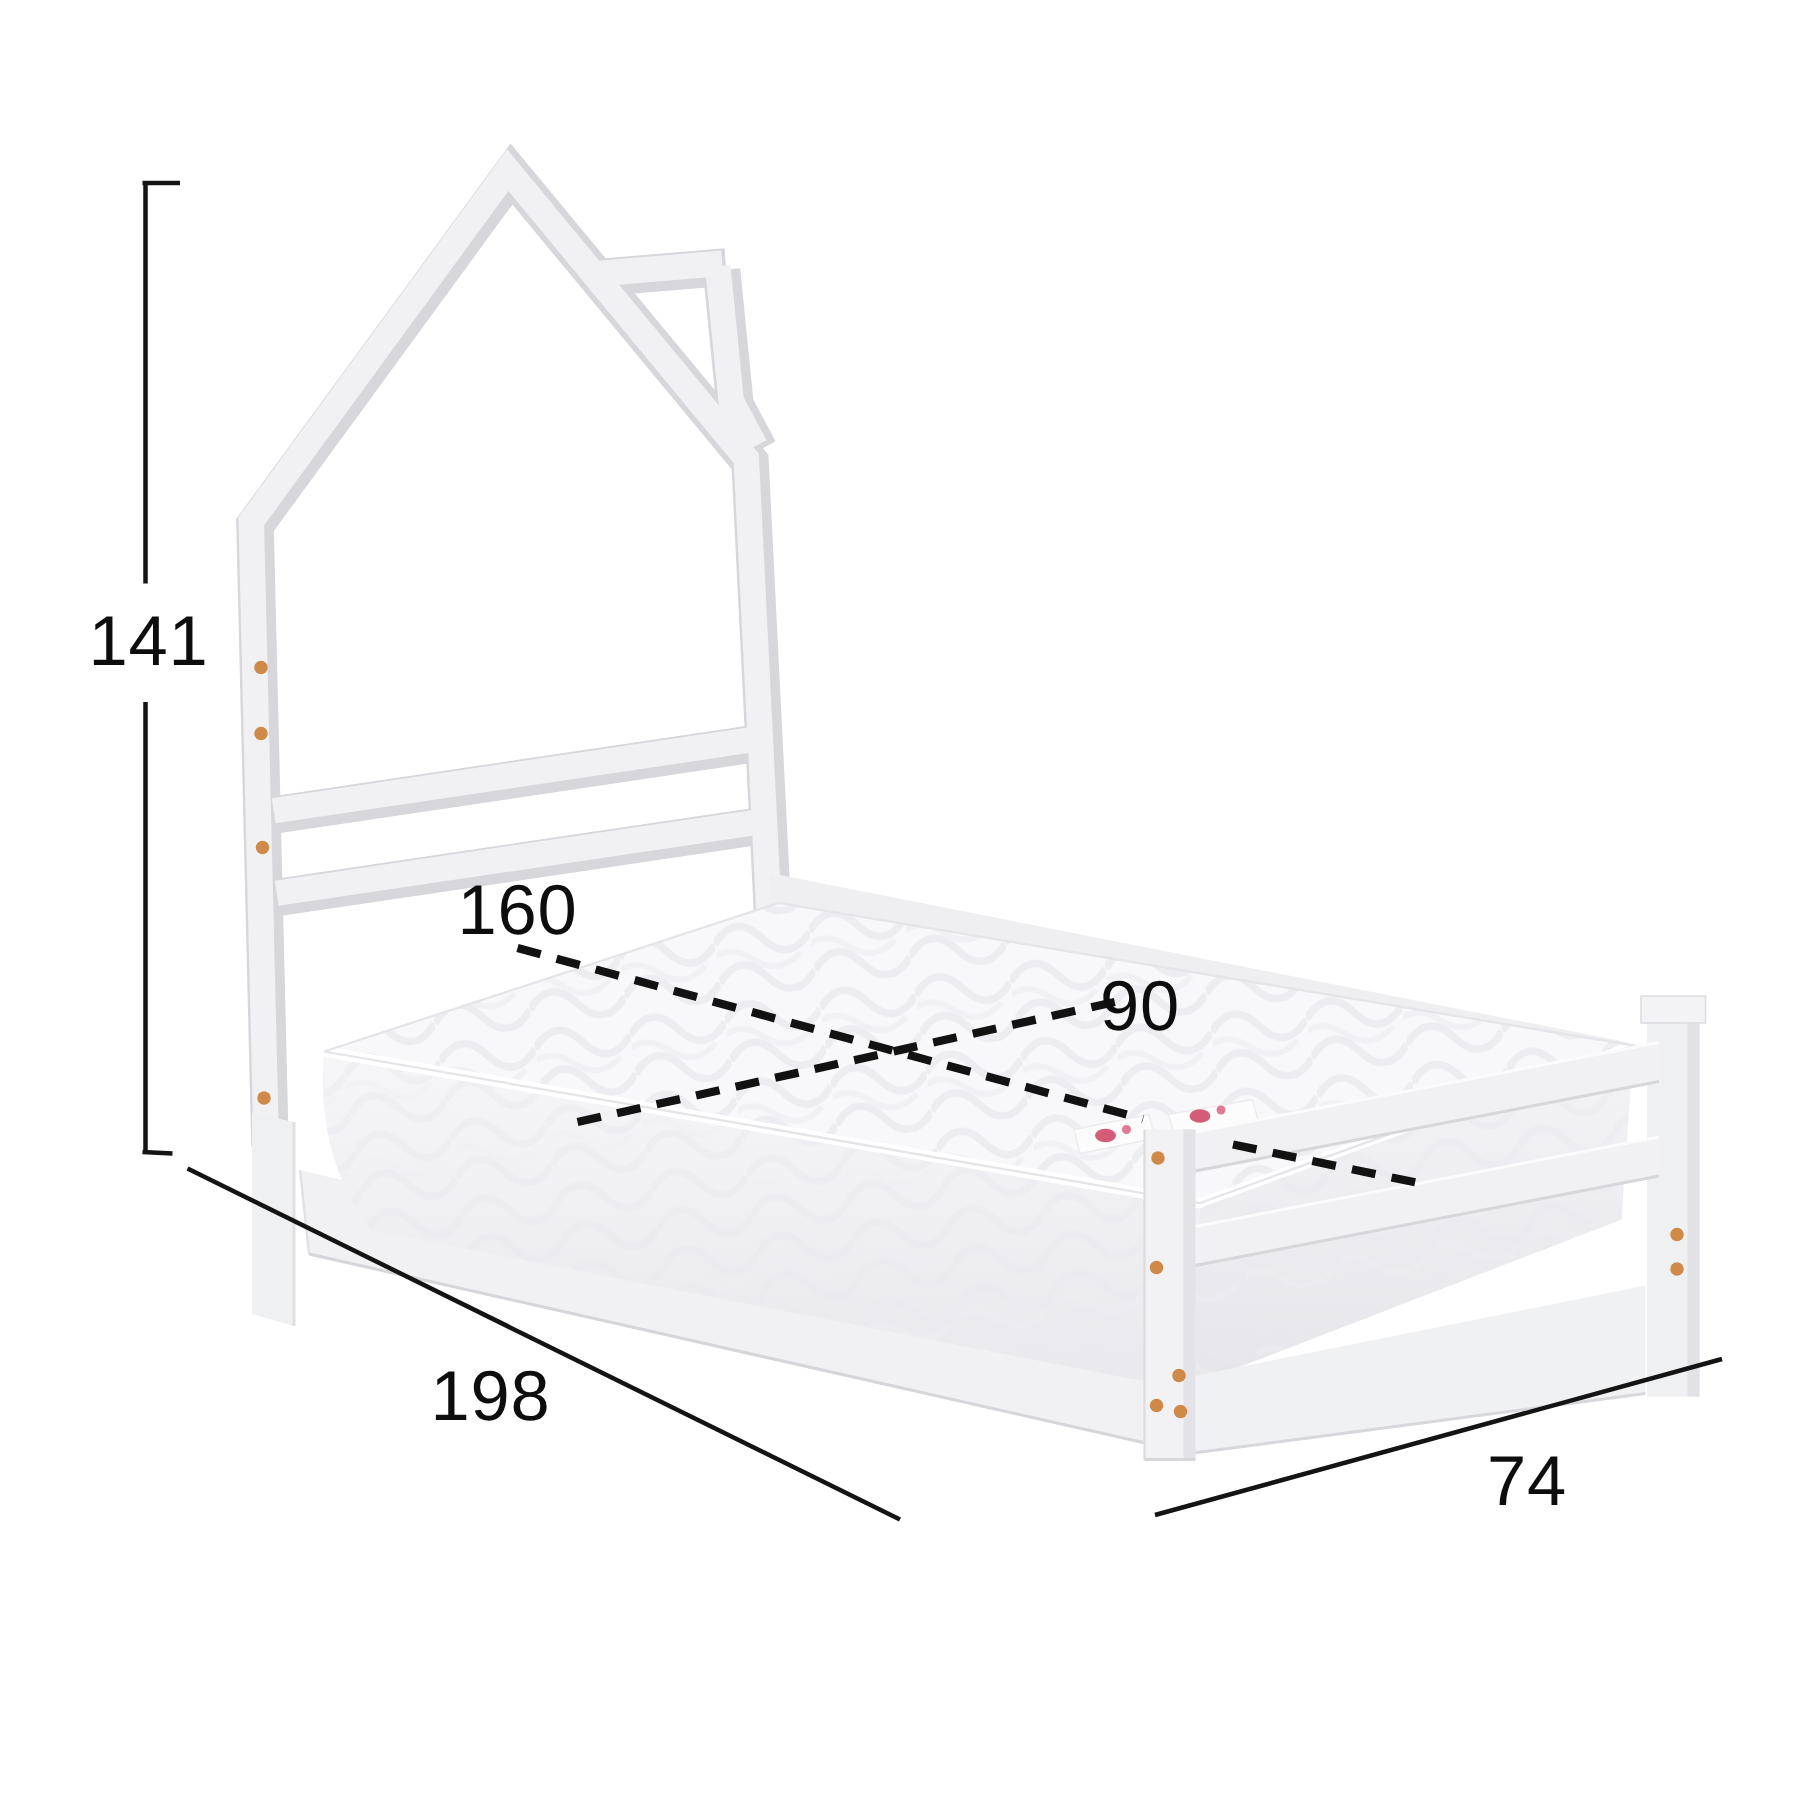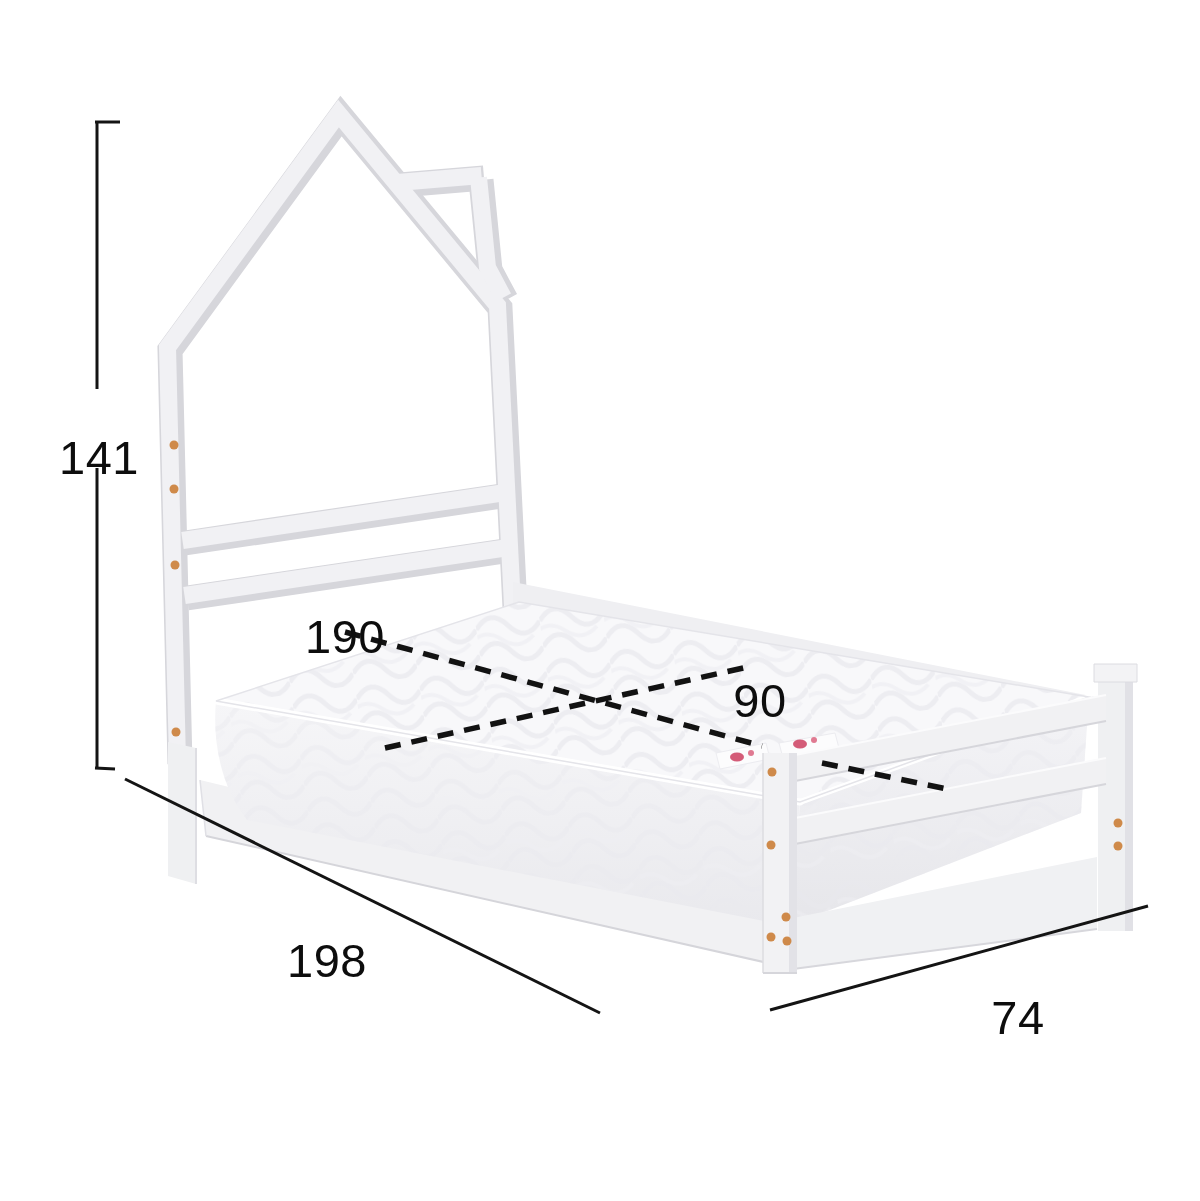--- a/index.html
+++ b/index.html
@@ -5,21 +5,21 @@
   html,body{margin:0;padding:0;background:#ffffff;}
   #stage{
     position:relative;width:1200px;height:1201px;background:#ffffff;
     overflow:hidden;font-family:"Liberation Sans", sans-serif;
   }
   #stage svg{position:absolute;left:0;top:0;}
   .dim-label{
     position:absolute;transform:translate(-50%,-50%);
     font-family:"Liberation Sans", sans-serif;
     font-size:47px;font-weight:400;color:#0d0d0d;letter-spacing:.5px;
-    white-space:nowrap;user-select:none;margin-top:30px;
+    white-space:nowrap;user-select:none;
   }
   .lbl-height{left:99px;top:427px;}
   .lbl-mlen{left:345px;top:606px;}
   .lbl-mwid{left:760px;top:670px;}
   .lbl-olen{left:327px;top:930px;}
   .lbl-owid{left:1018px;top:987px;}
 </style>
 </head>
 <body>
 
@@ -144,17 +144,17 @@
         <path d="M 97,468 L 97,767"></path>
         <path d="M 95,122 L 120,122"></path>
         <path d="M 95,768 L 115,769"></path>
       </g>
       <path d="M 125,779 L 600,1013"></path>
       <path d="M 770,1010 L 1148,906"></path>
     </g>
   </svg>
 
   <div class="dim-label lbl-height">141</div>
-  <div class="dim-label lbl-mlen">190</div>
+  <div class="dim-label lbl-mlen">160</div>
   <div class="dim-label lbl-mwid">90</div>
   <div class="dim-label lbl-olen">198</div>
   <div class="dim-label lbl-owid">74</div>
 </div>
 
 </body></html>

